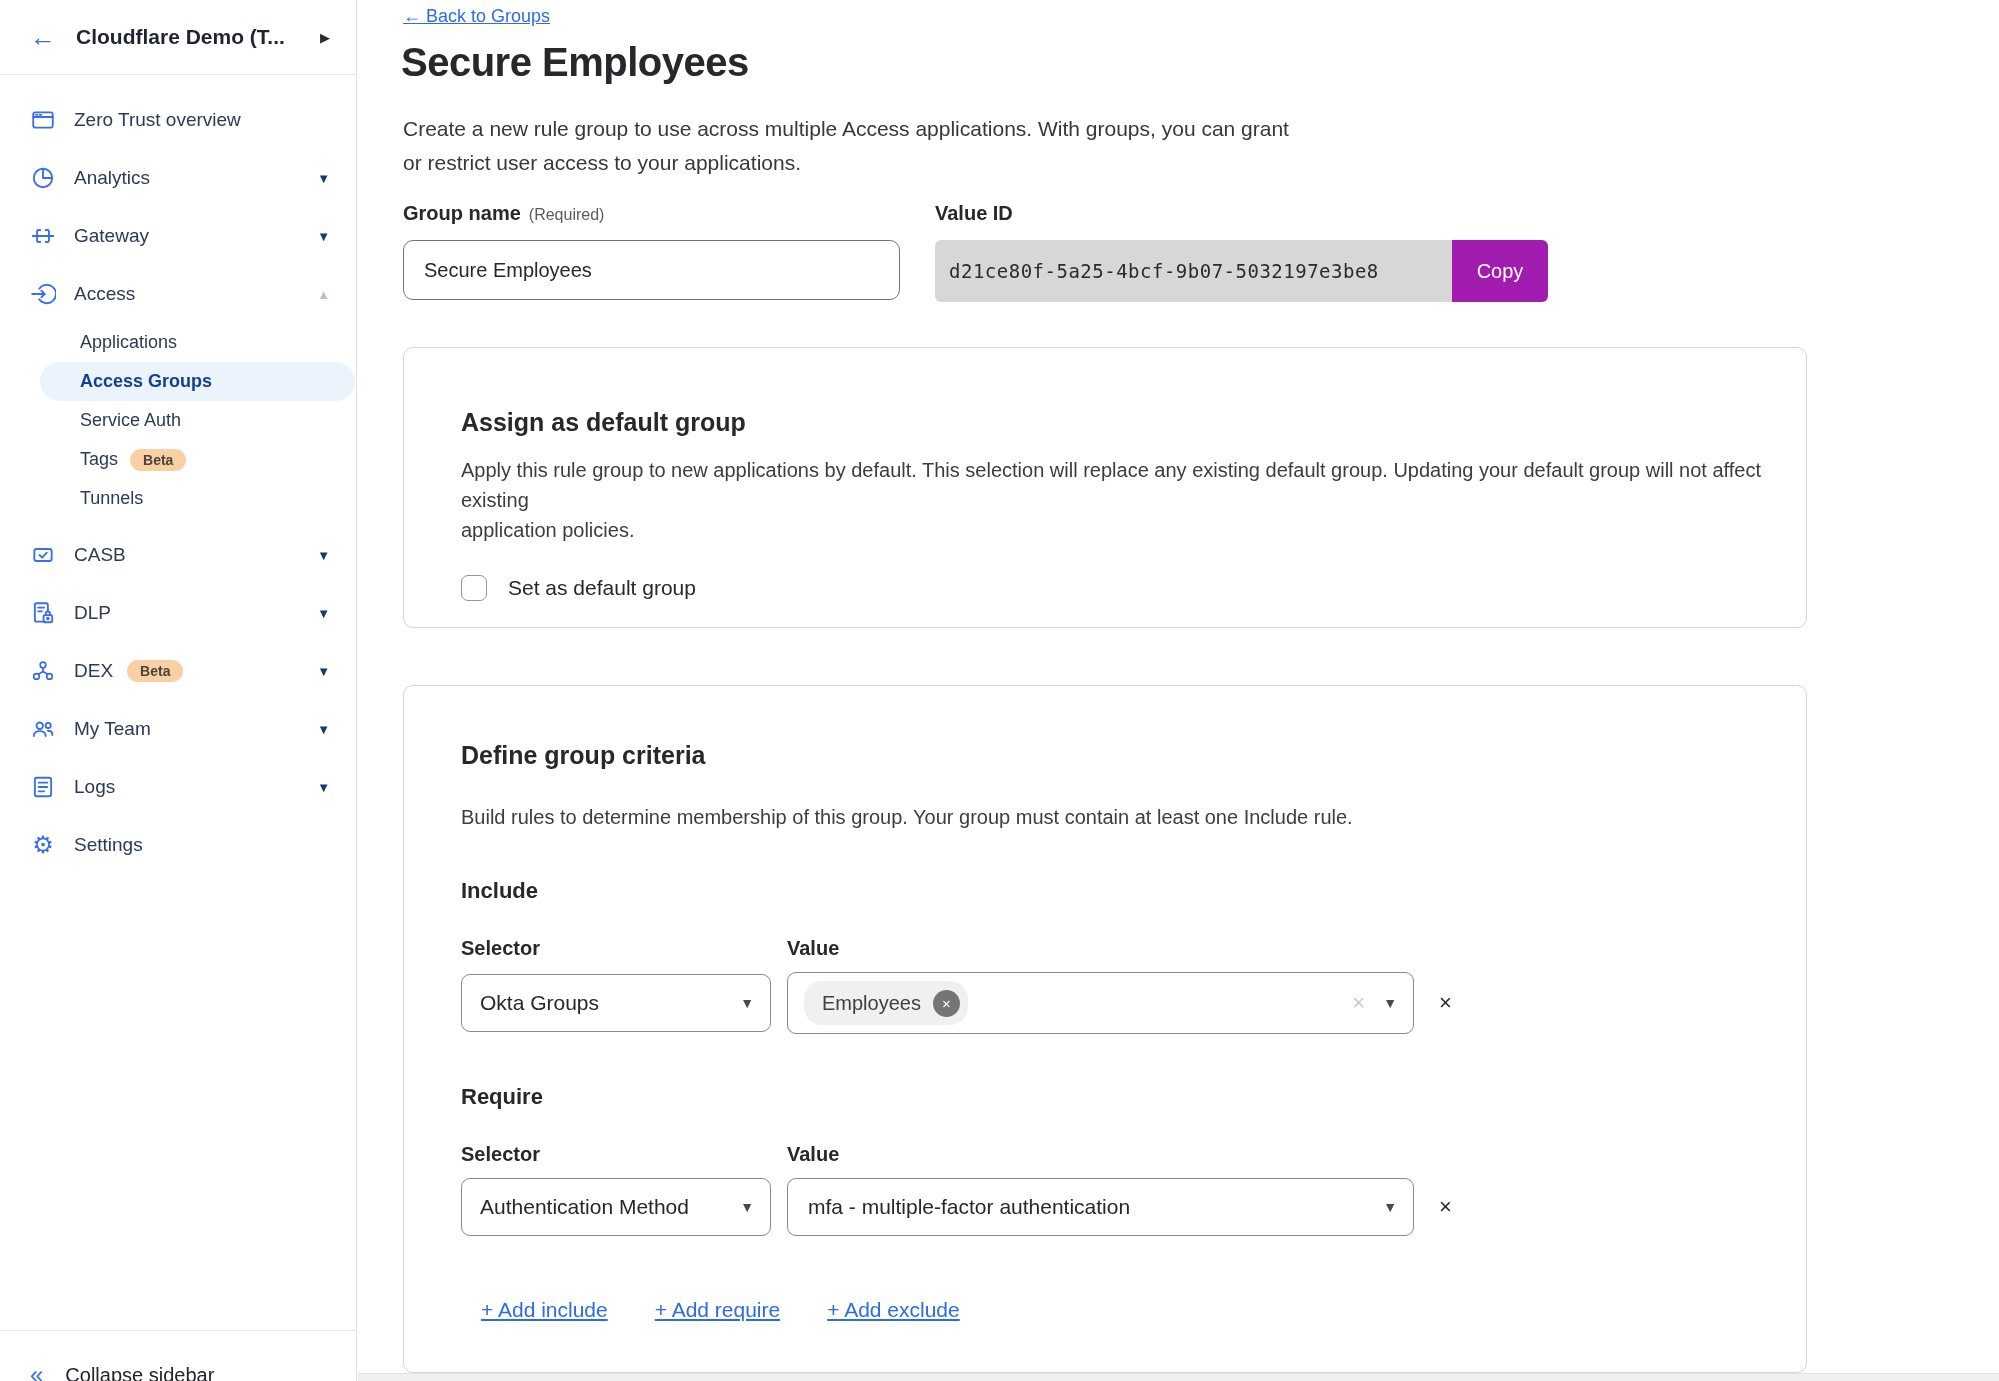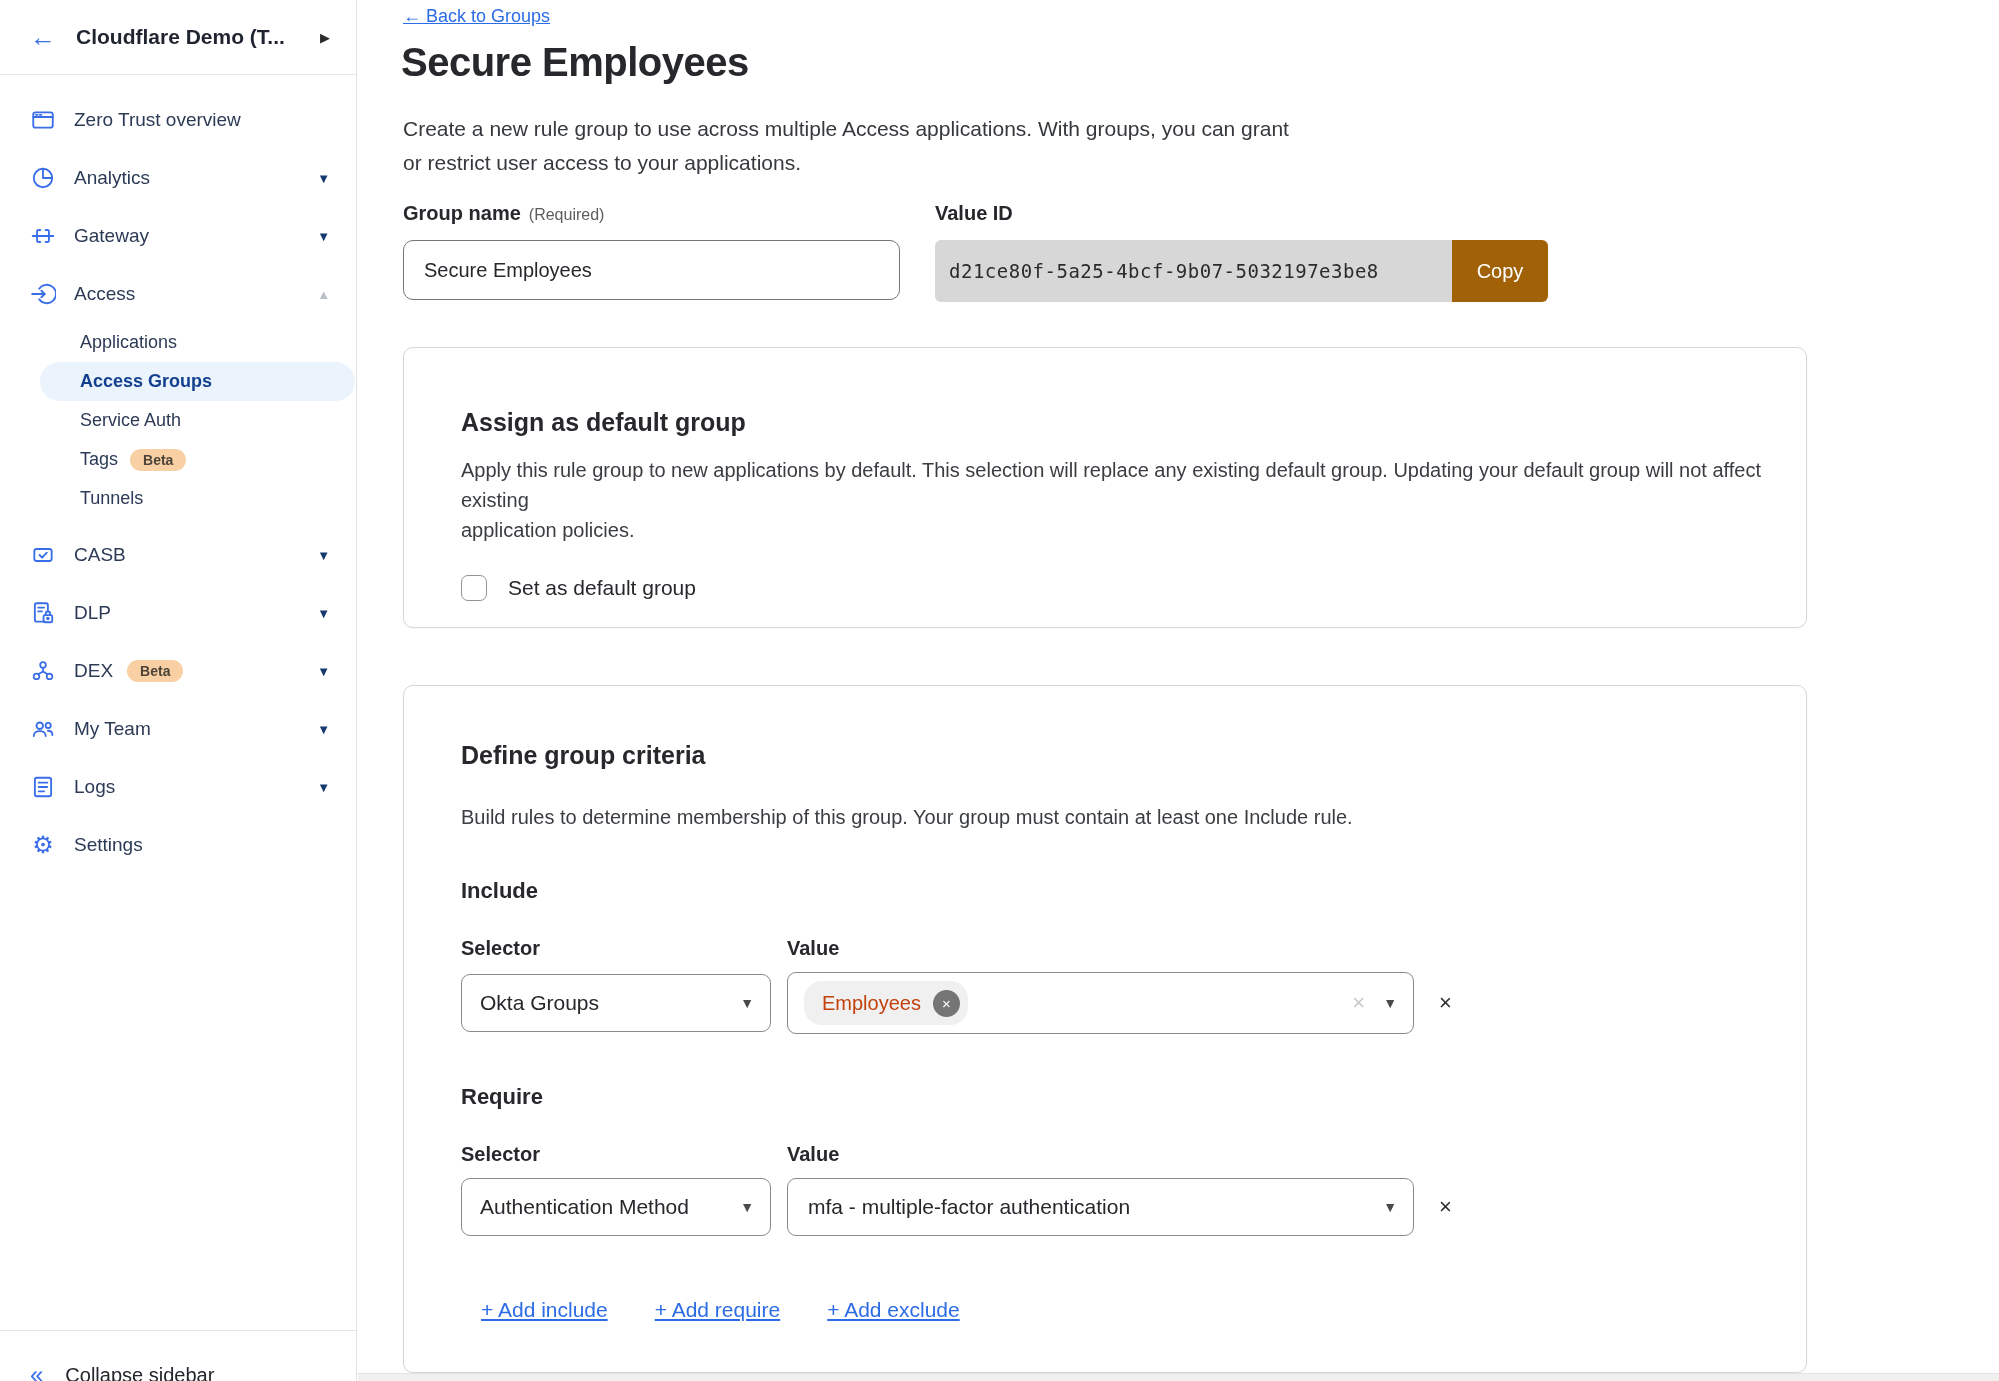--- a/index.html
+++ b/index.html
@@ -88,21 +88,21 @@
   }
 
   .group-id-block { position:absolute; left:577px; top:202px; }
   .group-id-box { margin-top:15px; display:flex; height:62px; }
   .group-id-value {
     width:517px; background:#d7d7d7; border-radius:6px 0 0 6px;
     font-family:"DejaVu Sans Mono", monospace; font-size:19px; color:#2b2b2b;
     display:flex; align-items:center; padding:0 14px; letter-spacing:0.5px; white-space:nowrap;
   }
   .copy-btn {
-    width:96px; background:#a16207; color:#ffffff; border:none; border-radius:0 6px 6px 0;
+    width:96px; background:#a21caf; color:#ffffff; border:none; border-radius:0 6px 6px 0;
     font-family:"Liberation Sans", sans-serif; font-size:20px; cursor:pointer;
   }
 
   .card {
     position:absolute; left:45px; width:1404px; background:#ffffff;
     border:1px solid #d6d6d6; border-radius:10px; padding-left:57px; padding-right:40px;
     box-shadow:0 1px 2px rgba(0,0,0,0.03);
   }
   .card-1 { top:347px; height:281px; }
   .card-2 { top:685px; height:688px; border-bottom-left-radius:10px; border-bottom-right-radius:10px; }
@@ -132,21 +132,21 @@
   .select-caret { font-size:14px; color:#4a4a4a; margin-left:10px; }
 
   .value-multiselect {
     margin-left:16px; width:627px; height:62px; border:1px solid #8a8a8a; border-radius:9px;
     background:#fff; display:flex; align-items:center; padding:0 16px; cursor:pointer;
   }
   .chip {
     background:#f0f0f0; border-radius:18px; height:44px; display:flex; align-items:center;
     padding:0 8px 0 18px;
   }
-  .chip-text { font-size:20px; color:#c2410c; }
+  .chip-text { font-size:20px; color:#404040; }
   .chip-x {
     margin-left:12px; width:27px; height:27px; border-radius:50%; background:#757575;
     color:#ffffff; font-size:15px; display:flex; align-items:center; justify-content:center; cursor:pointer;
   }
   .clear-x { margin-left:auto; color:#c9c9c9; font-size:22px; cursor:pointer; }
   .value-multiselect .select-caret { margin-left:18px; }
 
   .value-select {
     margin-left:16px; width:627px; height:58px; border:1px solid #8a8a8a; border-radius:9px;
     background:#fff; display:flex; align-items:center; padding:0 16px 0 20px; cursor:pointer;

